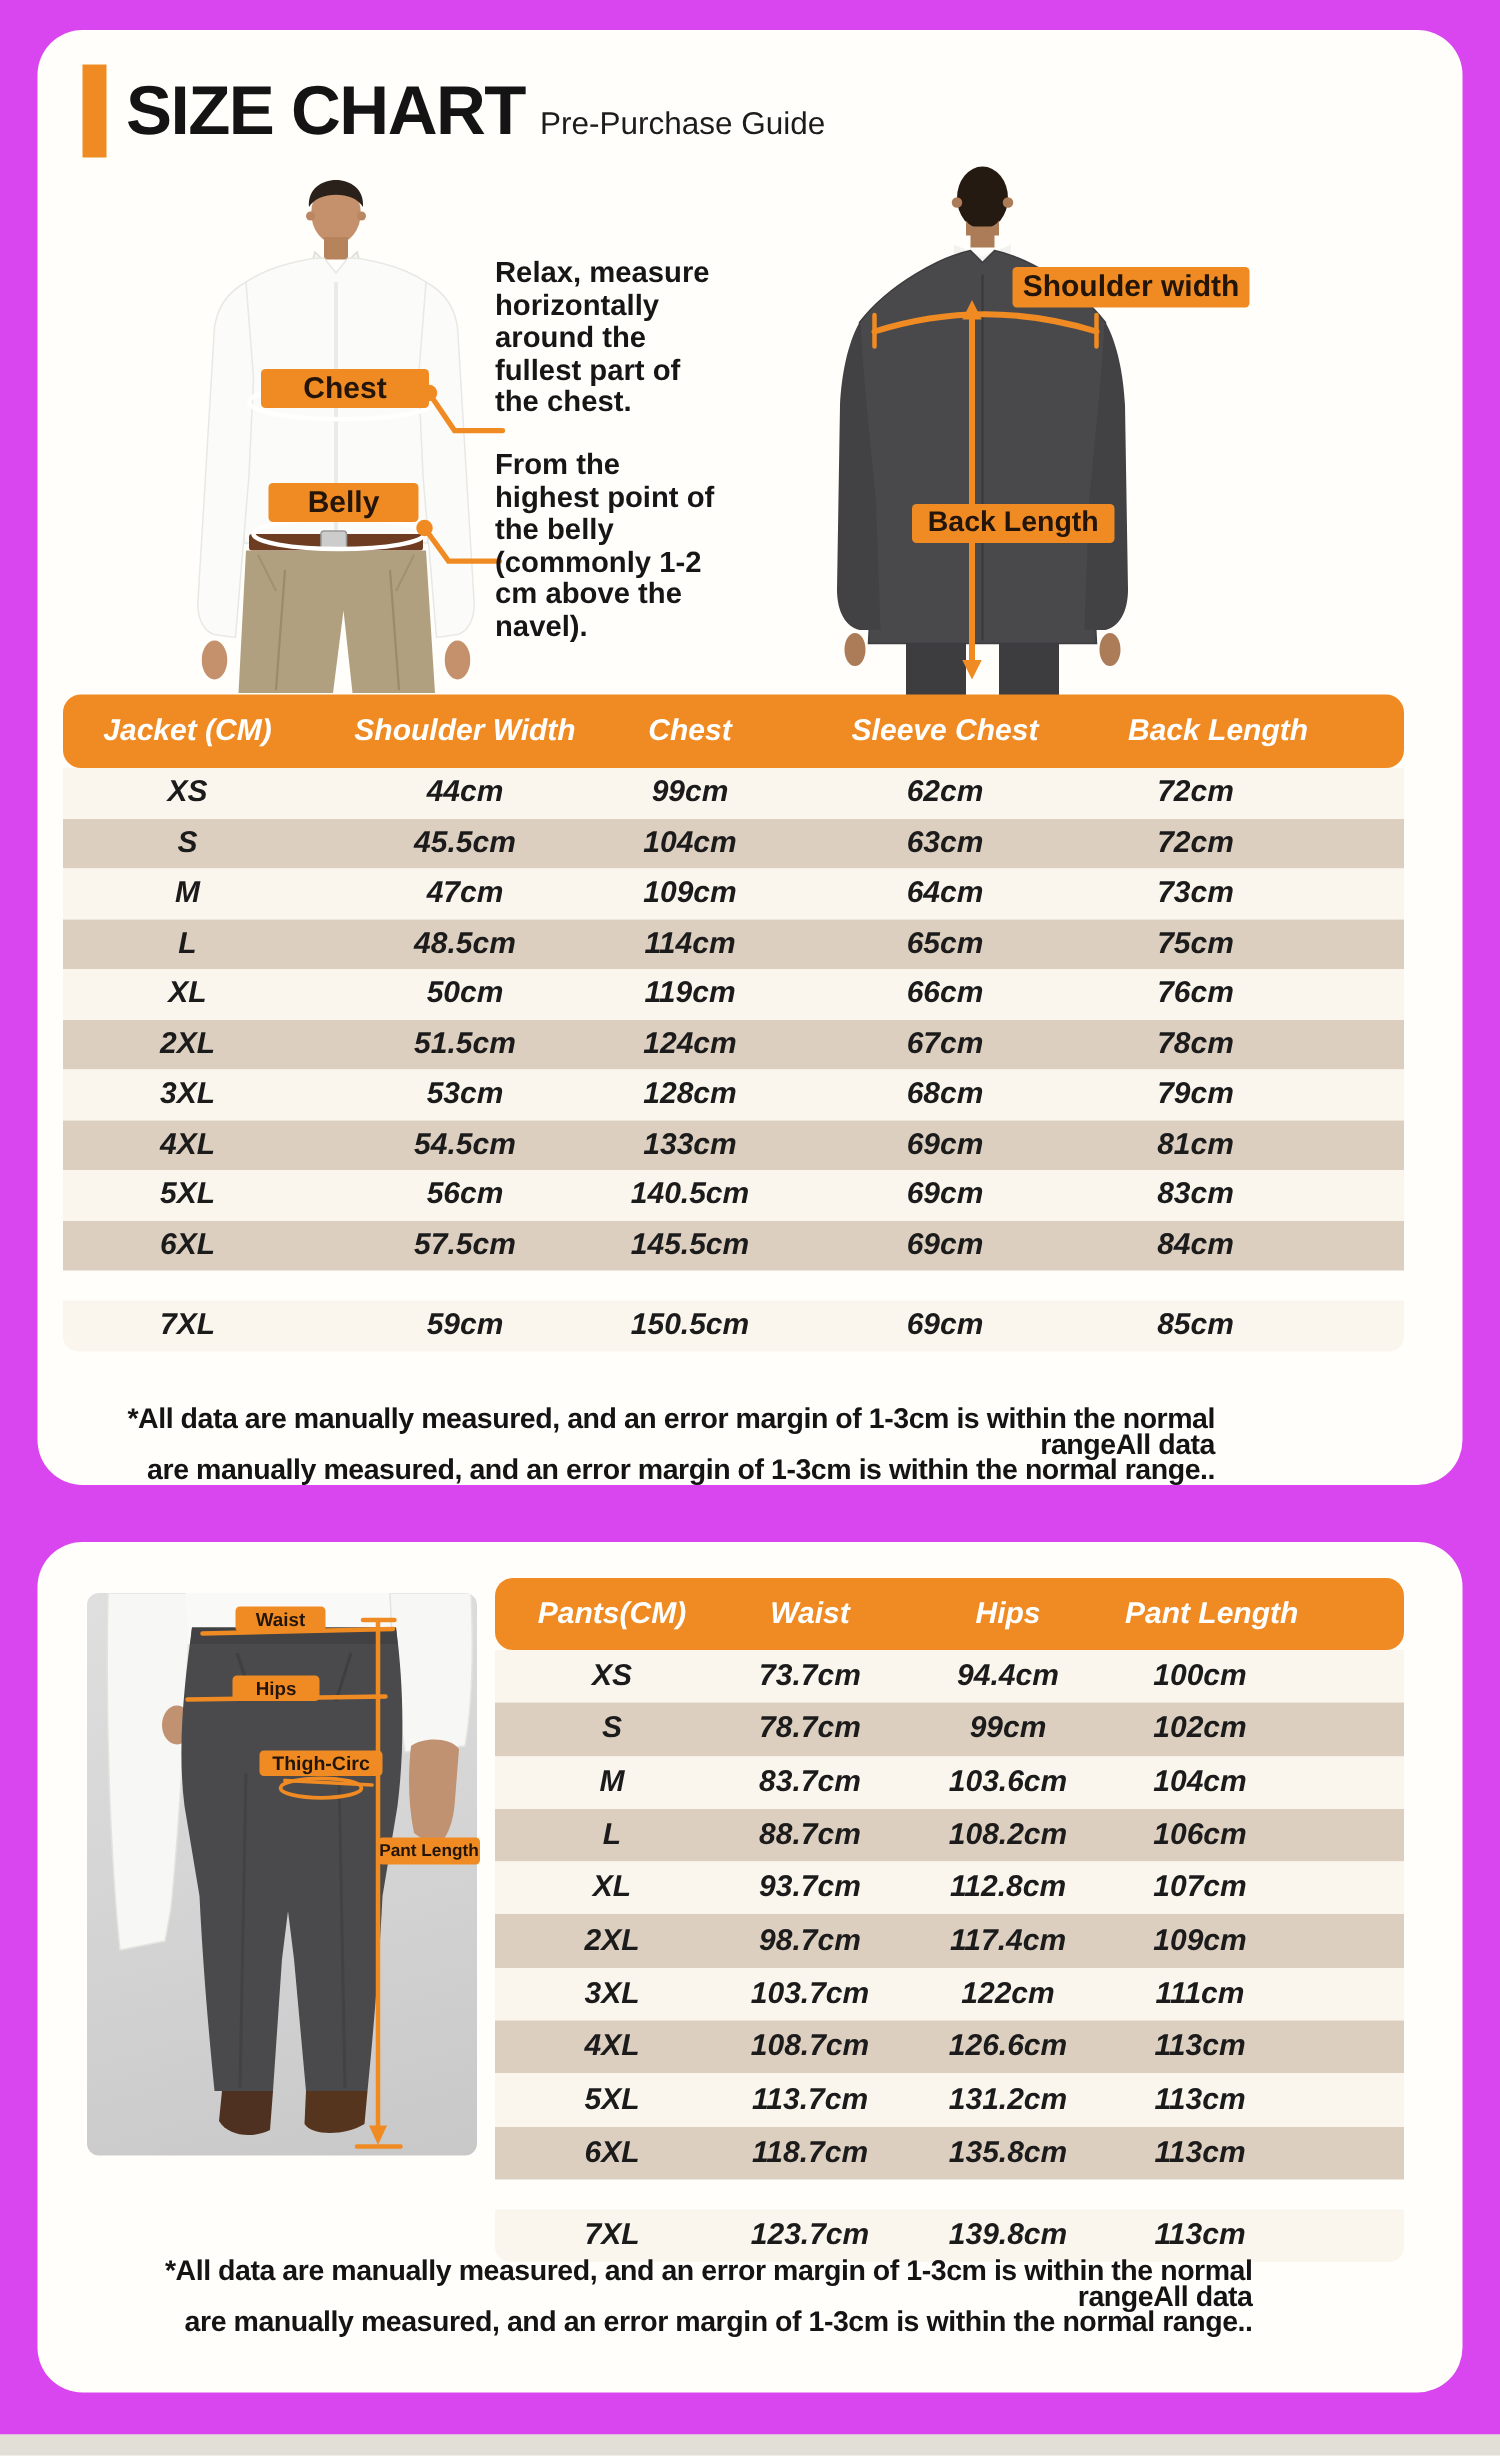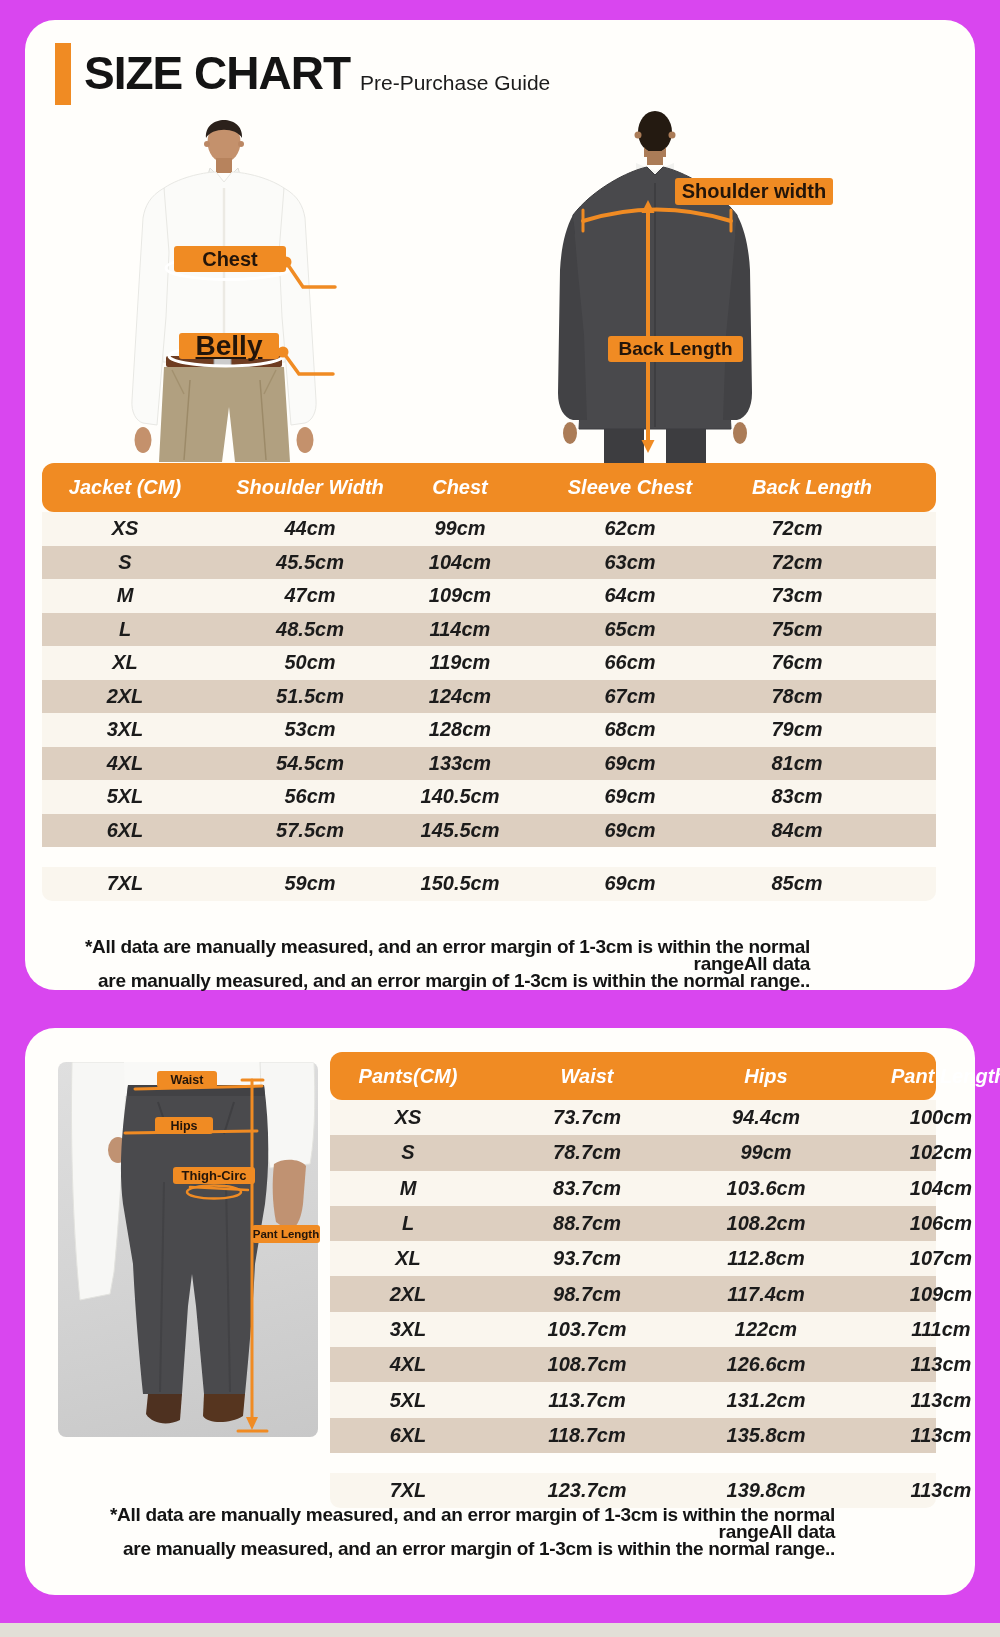--- a/index.html
+++ b/index.html
@@ -12,21 +12,21 @@
 
   
   #accent-bar{left:55px;top:43px;width:16px;height:62px;background:var(--accent);}
   #page-title{left:84px;top:46px;font-size:46px;font-weight:bold;letter-spacing:-1px;color:#141414;}
   #page-subtitle{left:360px;top:71px;font-size:21px;font-weight:normal;color:#1c1c1c;}
 
   
   .pill{position:absolute;background:var(--accent);color:#23150a;font-weight:bold;
         display:flex;align-items:center;justify-content:center;border-radius:3px;white-space:nowrap;}
   #chest-pill{left:174px;top:246px;width:112px;height:26px;font-size:20px;}
-  #belly-pill{left:179px;top:333px;width:100px;height:26px;font-size:28px;text-decoration:underline;}
+  #belly-pill{left:179px;top:322px;width:100px;height:26px;font-size:20px;}
   #shoulder-pill{left:675px;top:178px;width:158px;height:27px;font-size:20px;}
   #backlen-pill{left:608px;top:336px;width:135px;height:26px;font-size:19px;}
   #waist-pill{left:157px;top:1071px;width:60px;height:17px;font-size:12.5px;}
   #hips-pill{left:155px;top:1117px;width:58px;height:17px;font-size:12.5px;}
   #thigh-pill{left:173px;top:1167px;width:82px;height:17px;font-size:13px;}
   #pantlen-pill{left:252px;top:1225px;width:68px;height:18px;font-size:11.5px;}
 
   .note{position:absolute;white-space:pre-line;font-weight:bold;color:#161616;
         font-size:19.5px;line-height:21.5px;}
   #chest-note{left:330px;top:172px;width:175px;}
@@ -38,21 +38,21 @@
   #pants-disclaimer{left:45px;top:1506px;width:790px;}
 
   
   .sizetable{position:absolute;}
   #jacket-table{left:42px;top:463px;width:894px;}
   #pants-table{left:330px;top:1052px;width:606px;}
   .trow{display:grid;align-items:center;font-weight:bold;color:#1b1b1b;font-size:20px;font-style:italic;}
   .thead{background:var(--accent);border-radius:12px;color:#fff;}
   #jacket-table .trow{grid-template-columns:166px 204px 96px 244px 90px;height:33.5px;}
   #jacket-table .thead{height:49px;}
-  #pants-table .trow{grid-template-columns:156px 108px 156px 100px;height:35.3px;gap:47px;}
+  #pants-table .trow{grid-template-columns:156px 108px 156px 100px;height:35.3px;}
   #pants-table .thead{height:48px;}
   .sizetable .trow:nth-child(even){background:var(--row-cream);}
   .sizetable .trow:nth-child(odd):not(.thead){background:var(--row-beige);}
   .sizetable .trow:last-child{border-radius:0 0 10px 10px;margin-top:20px;}
   .tcell{text-align:center;white-space:nowrap;overflow:visible;}
 
   
   #pants-photo{left:58px;top:1062px;width:260px;height:375px;border-radius:8px;overflow:hidden;
                background:linear-gradient(165deg,#dfdfdf 0%,#d3d3d3 55%,#c8c8c8 100%);}
   svg{display:block;}
@@ -152,20 +152,31 @@
       <path d="M648,200 L641.5,213 L654.5,213 Z"></path>
       <path d="M648,453 L641.5,440 L654.5,440 Z"></path>
       <path d="M252,1430 L246,1417 L258,1417 Z"></path>
     </g>
   </svg>
 
   <div class="pill" id="chest-pill">Chest</div>
   <div class="pill" id="belly-pill">Belly</div>
   <div class="pill" id="shoulder-pill">Shoulder width</div>
   <div class="pill" id="backlen-pill">Back Length</div>
+  <div class="note" id="chest-note">Relax, measure
+horizontally
+around the
+fullest part of
+the chest.</div>
+  <div class="note" id="belly-note">From the
+highest point of
+the belly
+ (commonly 1-2
+cm above the
+navel).</div>
 
   <div class="sizetable" id="jacket-table">
       <div class="trow thead">
         <div class="tcell">Jacket (CM)</div>
         <div class="tcell">Shoulder Width</div>
         <div class="tcell">Chest</div>
         <div class="tcell">Sleeve Chest</div>
         <div class="tcell">Back Length</div>
       </div>
       <div class="trow">

